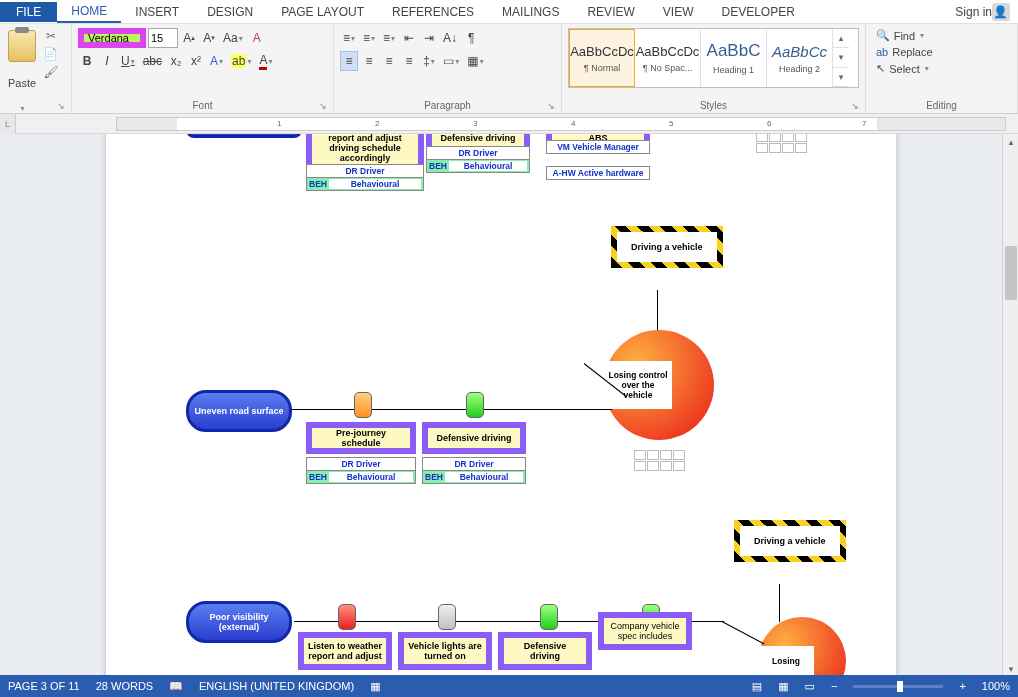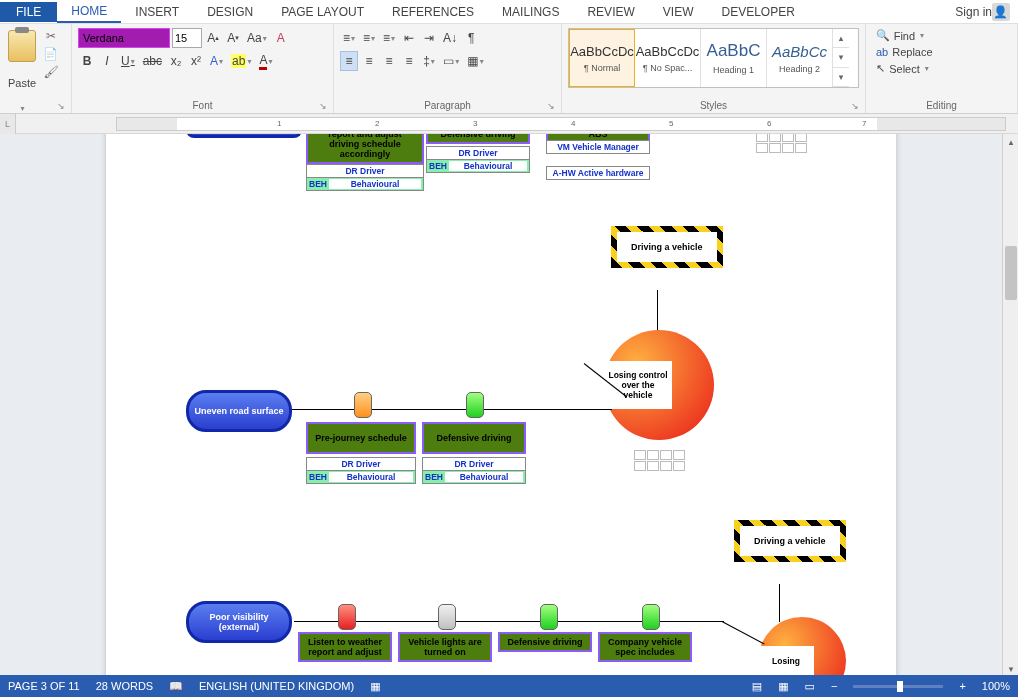--- a/index.html
+++ b/index.html
@@ -24,21 +24,21 @@
 
 .paste-btn { display: flex; flex-direction: column; align-items: center; cursor: pointer; padding: 2px; gap: 15px; }
 .paste-icon { width: 28px; height: 32px; background: linear-gradient(#f8e8b0,#e8c060); border: 1px solid #c0a050; border-radius: 3px; position: relative; }
 .paste-icon::before { content: ""; position: absolute; top: -4px; left: 6px; width: 14px; height: 6px; background: #888; border-radius: 2px; }
 .paste-label { font-size: 11px; color: #444; }
 .clip-side { display: flex; flex-direction: column; gap: 2px; }
 .clip-side span { width: 18px; height: 16px; display: flex; align-items: center; justify-content: center; font-size: 12px; cursor: pointer; color: #666; }
 
 
 .font-row1 { display: flex; gap: 2px; align-items: center; }
-.font-name-sel { width: 92px; height: 20px; font-size: 11px; border: 1px solid #d946ef; padding: 1px 4px; background: #a21caf; }
+.font-name-sel { width: 68px; height: 20px; font-size: 11px; border: 6px solid #d946ef; padding: 1px 4px; background: #bef264; }
 .font-size-sel { width: 30px; height: 20px; font-size: 11px; border: 1px solid #aaa; padding: 1px 2px; background: #fff; }
 .ribbon-btn { min-width: 18px; height: 20px; display: flex; align-items: center; justify-content: center; font-size: 12px; cursor: pointer; color: #444; border: 1px solid transparent; padding: 0 2px; }
 .font-row2 { display: flex; gap: 2px; margin-top: 3px; }
 .dd { font-size: 8px; margin-left: 1px; color: #888; }
 
 
 .para-body { display: flex; flex-direction: column; gap: 3px; }
 .para-row { display: flex; gap: 2px; }
 
 
@@ -63,21 +63,21 @@
 
 .docarea { position: relative; height: 543px; background: #e9edf2; overflow: hidden; }
 .page { position: absolute; left: 106px; top: -10px; width: 790px; height: 600px; background: #fff; box-shadow: 0 0 6px rgba(0,0,0,.2); }
 .scroll-v { position: absolute; right: 0; top: 0; width: 16px; height: 100%; background: #efefef; border-left: 1px solid #d0d0d0; }
 .scroll-v .thumb { position: absolute; left: 2px; width: 12px; background: #c4c4c4; border-radius: 2px; }
 .scroll-v .arr { position: absolute; left: 0; width: 16px; height: 16px; display: flex; align-items: center; justify-content: center; font-size: 9px; color: #666; cursor: pointer; }
 
 
 .dshape { position: absolute; font-size: 9px; text-align: center; }
 .bluebox { background: linear-gradient(#5a7ef0,#2a3ed0); border: 3px solid #1028a8; border-radius: 20px; color: #fff; display: flex; align-items: center; justify-content: center; font-weight: bold; padding: 4px; }
-.whitebox { background: #4d7c0f; border: 2px solid #8b5cf6; padding: 3px 4px; }
+.whitebox { background: #fef9c3; border: 6px solid #8b5cf6; padding: 3px 4px; }
 .rolebox { background: #fff; border: 1px solid #888; color: #1432c8; font-weight: bold; padding: 1px 2px; font-size: 8.5px; }
 .behbox { background: #86efac; border: 1px solid #888; color: #1432c8; font-weight: bold; padding: 1px 2px; font-size: 8.5px; display: flex; }
 .behbox .inner { background: #fff; padding: 0 2px; margin-left: 2px; flex: 1; }
 .hazard { background: #fff; border: 6px solid; border-image: repeating-linear-gradient(45deg,#000 0 8px,#f8d020 8px 16px) 6; padding: 10px 14px; font-weight: bold; font-size: 9px; }
 .circle-red { width: 110px; height: 110px; border-radius: 50%; background: radial-gradient(circle at 30% 30%, #ffb040, #e81818); display: flex; align-items: center; justify-content: flex-start; }
 .circle-red .inner { background: #fff; width: 68px; height: 48px; display: flex; align-items: center; justify-content: center; font-weight: bold; font-size: 8.5px; text-align: center; padding: 2px; }
 .pill { width: 18px; height: 26px; border-radius: 5px; border: 1px solid #666; }
 .pill.orange { background: linear-gradient(#ffd080,#ff9020); }
 .pill.green { background: linear-gradient(#a0ff80,#20d020); }
 .pill.red { background: linear-gradient(#ff9080,#e82020); }
@@ -355,21 +355,21 @@
     <div class="dline" style="left:616px; top:497px; width:48px; height:1px; transform:rotate(28deg); transform-origin:left"></div>
 
     <div class="dshape pill red" style="left:232px; top:480px"></div>
     <div class="dshape pill gray" style="left:332px; top:480px"></div>
     <div class="dshape pill green" style="left:434px; top:480px"></div>
     <div class="dshape pill green" style="left:536px; top:480px"></div>
 
     <div class="dshape whitebox" style="left:192px; top:508px; width:94px; font-weight:bold">Listen to weather report and adjust</div>
     <div class="dshape whitebox" style="left:292px; top:508px; width:94px; font-weight:bold">Vehicle lights are turned on</div>
     <div class="dshape whitebox" style="left:392px; top:508px; width:94px; font-weight:bold">Defensive driving</div>
-    <div class="dshape whitebox" style="left:492px; top:508px; width:94px; font-weight:bold">Company vehicle spec includes</div>
+    <div class="dshape whitebox" style="left:492px; top:488px; width:94px; font-weight:normal">Company vehicle spec includes</div>
 
   </div>
 
   <div class="scroll-v">
     <div class="arr" style="top:0">▴</div>
     <div class="thumb" style="top:112px; height:54px"></div>
     <div class="arr" style="bottom:0">▾</div>
   </div>
 </div>
 

